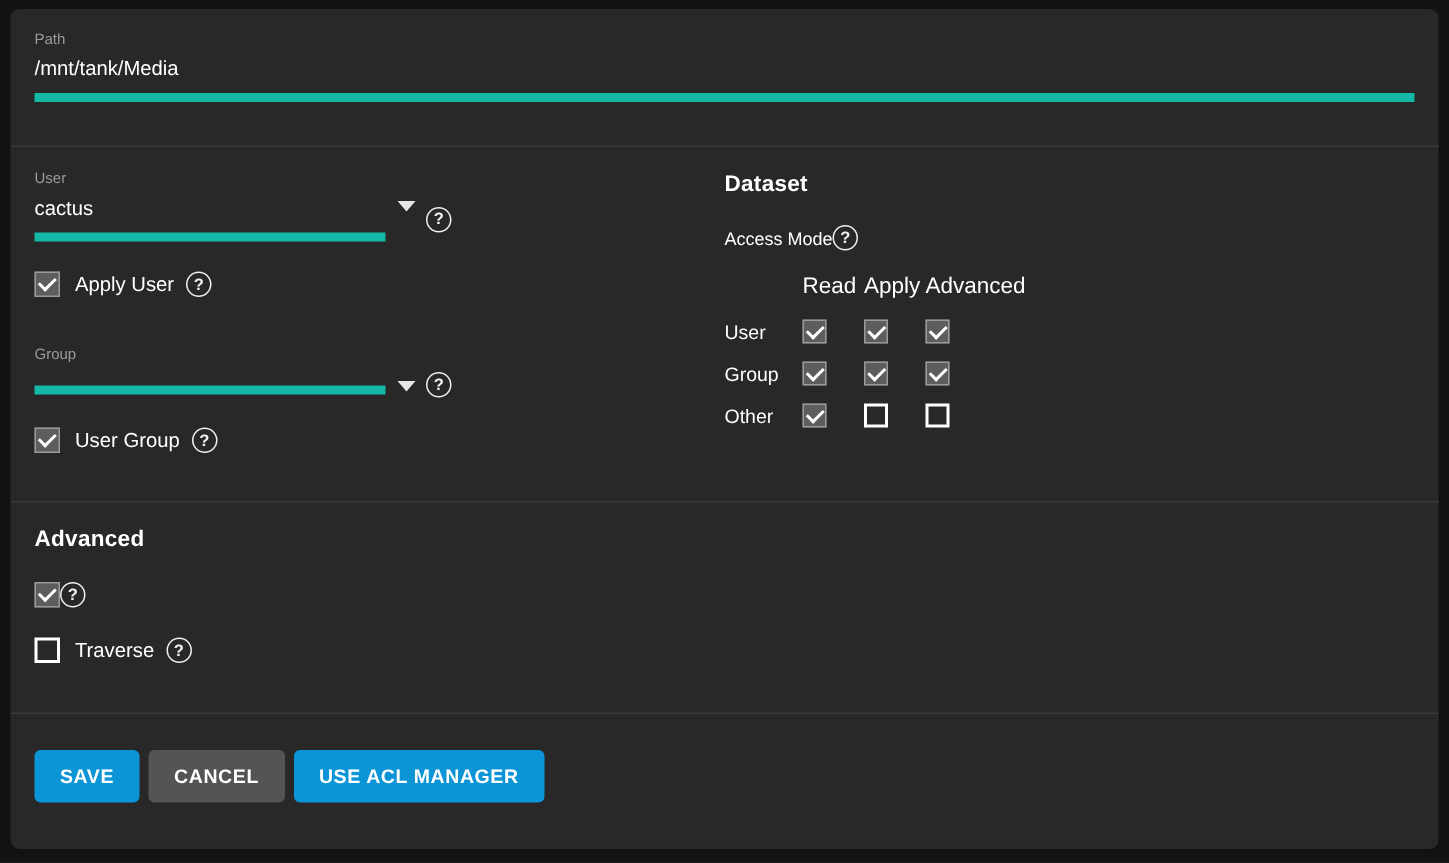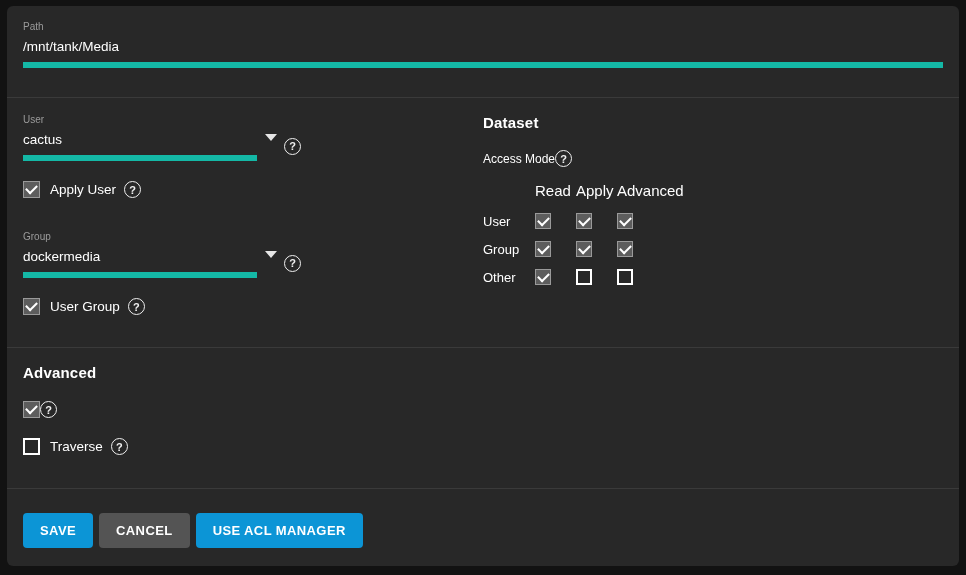--- a/index.html
+++ b/index.html
@@ -142,21 +142,20 @@
 
       <div class="cb-row">
         <span class="cb checked"></span>
         <span class="cb-label">Apply User</span>
         <span class="help">?</span>
       </div>
 
       <div class="field-label group-gap">Group</div>
       <div class="field-row">
         <div class="field field-sm">
-          <input type="text" value="dockermedia" style="">
           <span class="caret"></span>
         </div>
         <span class="help">?</span>
       </div>
 
       <div class="cb-row">
         <span class="cb checked"></span>
         <span class="cb-label">User Group</span>
         <span class="help">?</span>
       </div>

